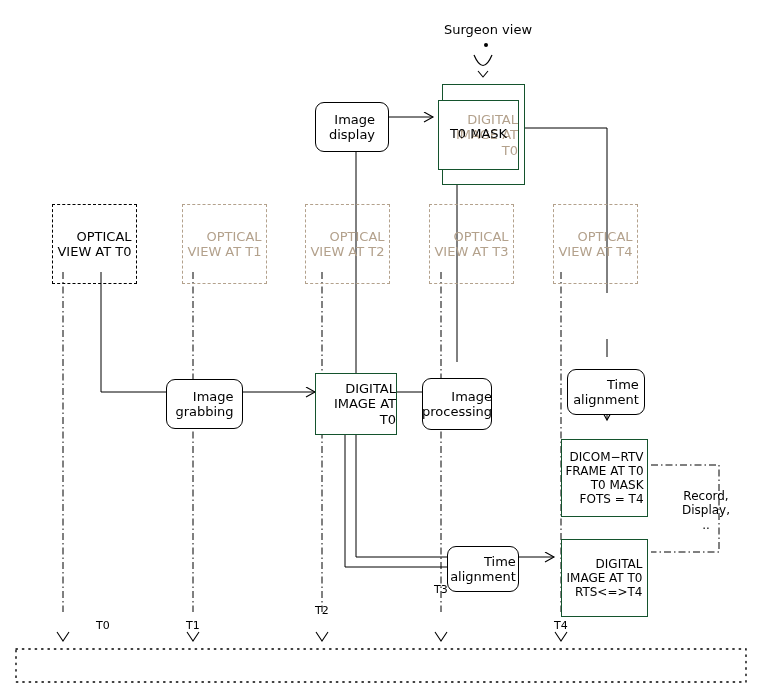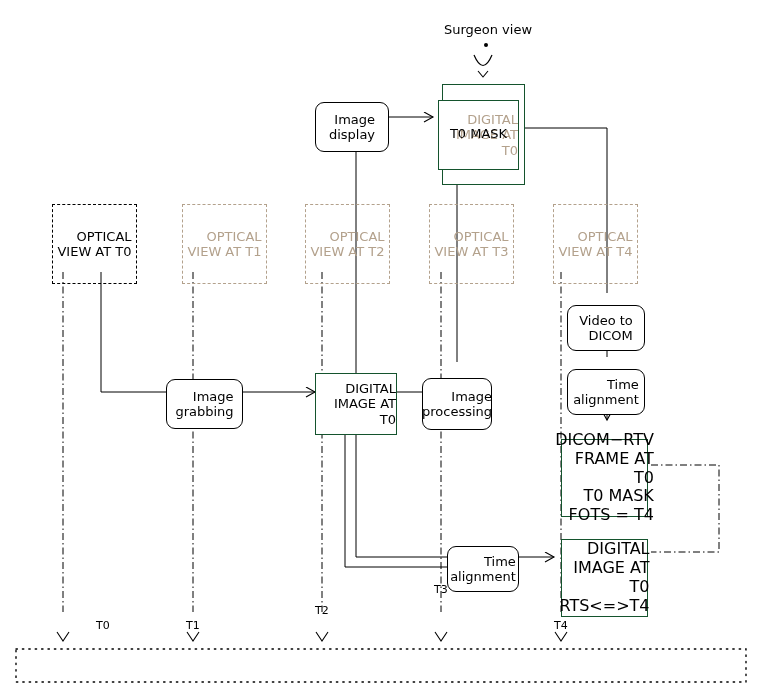--- a/index.html
+++ b/index.html
@@ -60,21 +60,21 @@
     background: transparent;
   }
   .plain-text {
     position: absolute;
     color: #000000;
     white-space: pre-line;
     text-align: center;
     line-height: 1.2;
   }
   .fs13 { font-size: 13px; }
-  .fs12 { font-size: 16px; }
+  .fs12 { font-size: 12px; }
   .masklabel {
     position: absolute;
     color: #000000;
     font-size: 13px;
     text-align: center;
     white-space: pre-line;
     background: transparent;
   }
   .tick-label {
     position: absolute;
@@ -185,38 +185,39 @@
 
   <div class="node rounded-rect fs13" style="left:166px; top:367px; width:77px; height:50px;">Image
 grabbing</div>
 
   <div class="node solid-rect fs13" style="left:315px; top:361px; width:82px; height:62px;">DIGITAL
 IMAGE AT T0</div>
 
   <div class="node rounded-rect fs13" style="left:422px; top:366px; width:70px; height:52px;">Image
 processing</div>
 
-  <div class="node rounded-rect fs13" style="left:567px; top:293px; width:78px; height:46px;">Video to
-DICOM</div>
 
   <div class="node rounded-rect fs13" style="left:567px; top:357px; width:78px; height:46px;">Time
 alignment</div>
 
   <div class="node solid-rect fs12" style="left:561px; top:427px; width:87px; height:78px;">DICOM−RTV
 FRAME AT  T0
 T0 MASK
 FOTS = T4</div>
 
   <div class="node solid-rect fs12" style="left:561px; top:527px; width:87px; height:78px;">DIGITAL
 IMAGE AT T0
 RTS&lt;=&gt;T4</div>
 
   <div class="node rounded-rect fs13" style="left:447px; top:534px; width:72px; height:46px;">Time
 alignment</div>
 
+  <div class="plain-text fs12" style="left:673px; top:489px; width:66px;">Record,
+Display,
+..</div>
 
   <div class="tick-label" style="left:56px; top:619px;margin-left:40px;">T0</div>
   <div class="tick-label" style="left:186px; top:619px;">T1</div>
   <div class="tick-label" style="left:315px; top:604px;">T2</div>
   <div class="tick-label" style="left:434px; top:583px;">T3</div>
   <div class="tick-label" style="left:554px; top:619px;">T4</div>
 
 
 </div>
 

